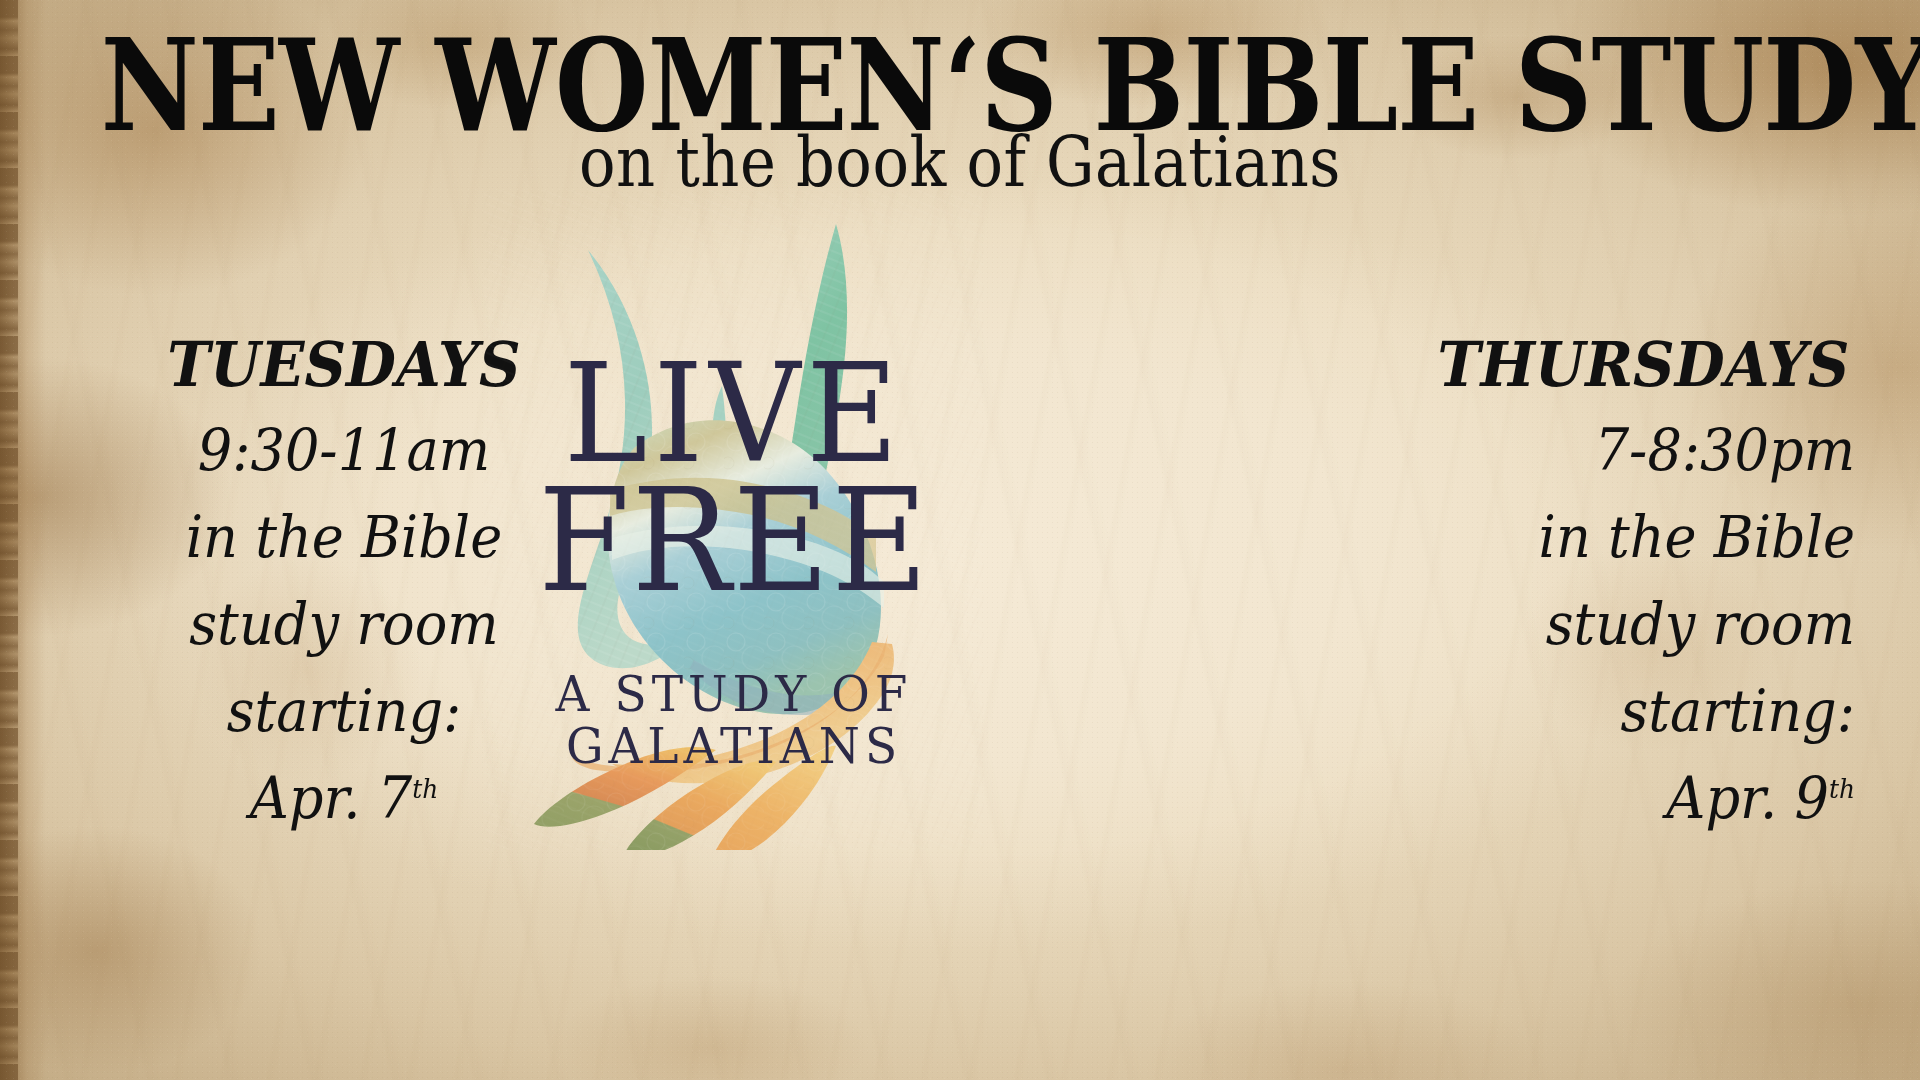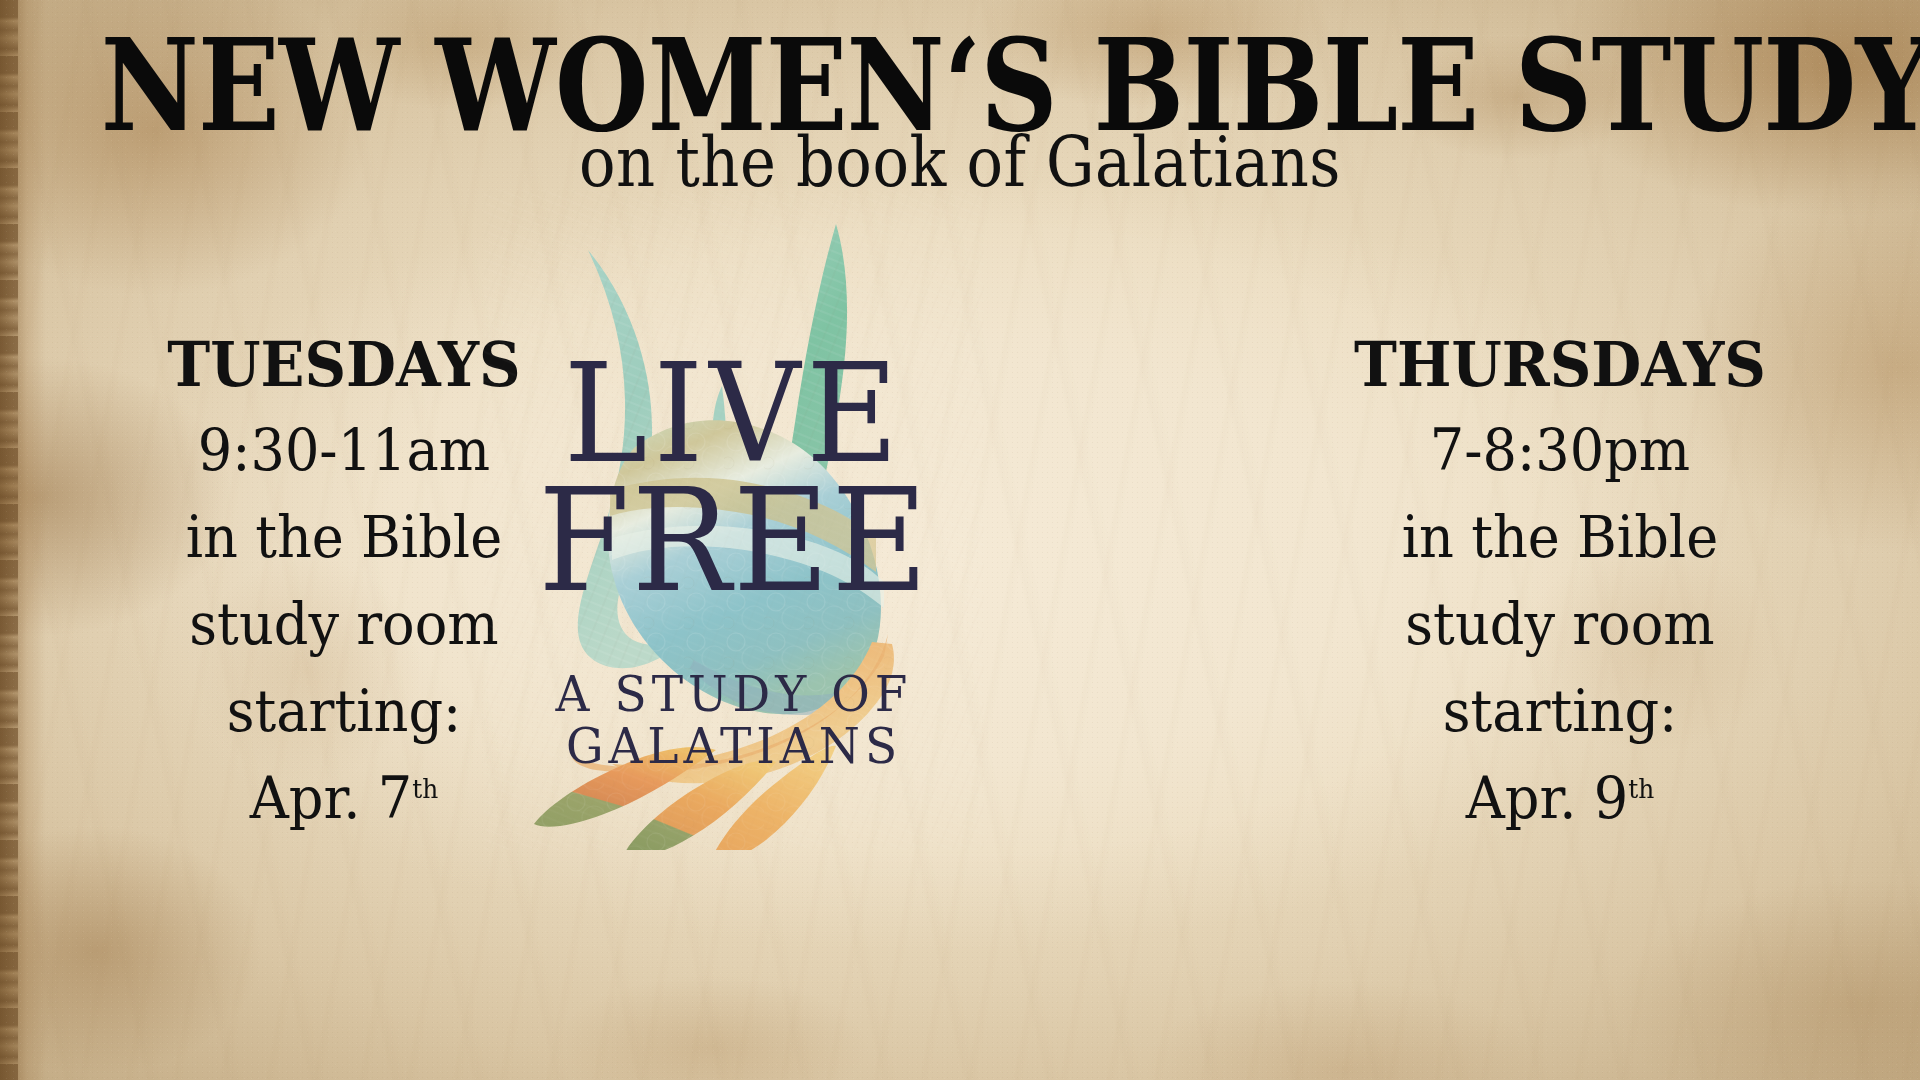--- a/index.html
+++ b/index.html
@@ -143,23 +143,24 @@
     white-space: nowrap;
   }
 
   
   .session {
     position: absolute;
     top: 334px;
     width: 560px;
     text-align: center;
     color: #111;
+    font-style: italic;
   }
   .session.left  { left: 64px; }
-  .session.right { left: 1280px; }
+  .session.right { left: 1309px; text-align: right; }
 
   .session .day {
     font-family: "DejaVu Serif", "Liberation Serif", serif;
     font-weight: 700;
     font-size: 62px;
     line-height: 1.0;
     letter-spacing: 0px;
     transform: scaleX(.93);
     margin-bottom: 26px;
     white-space: nowrap;

